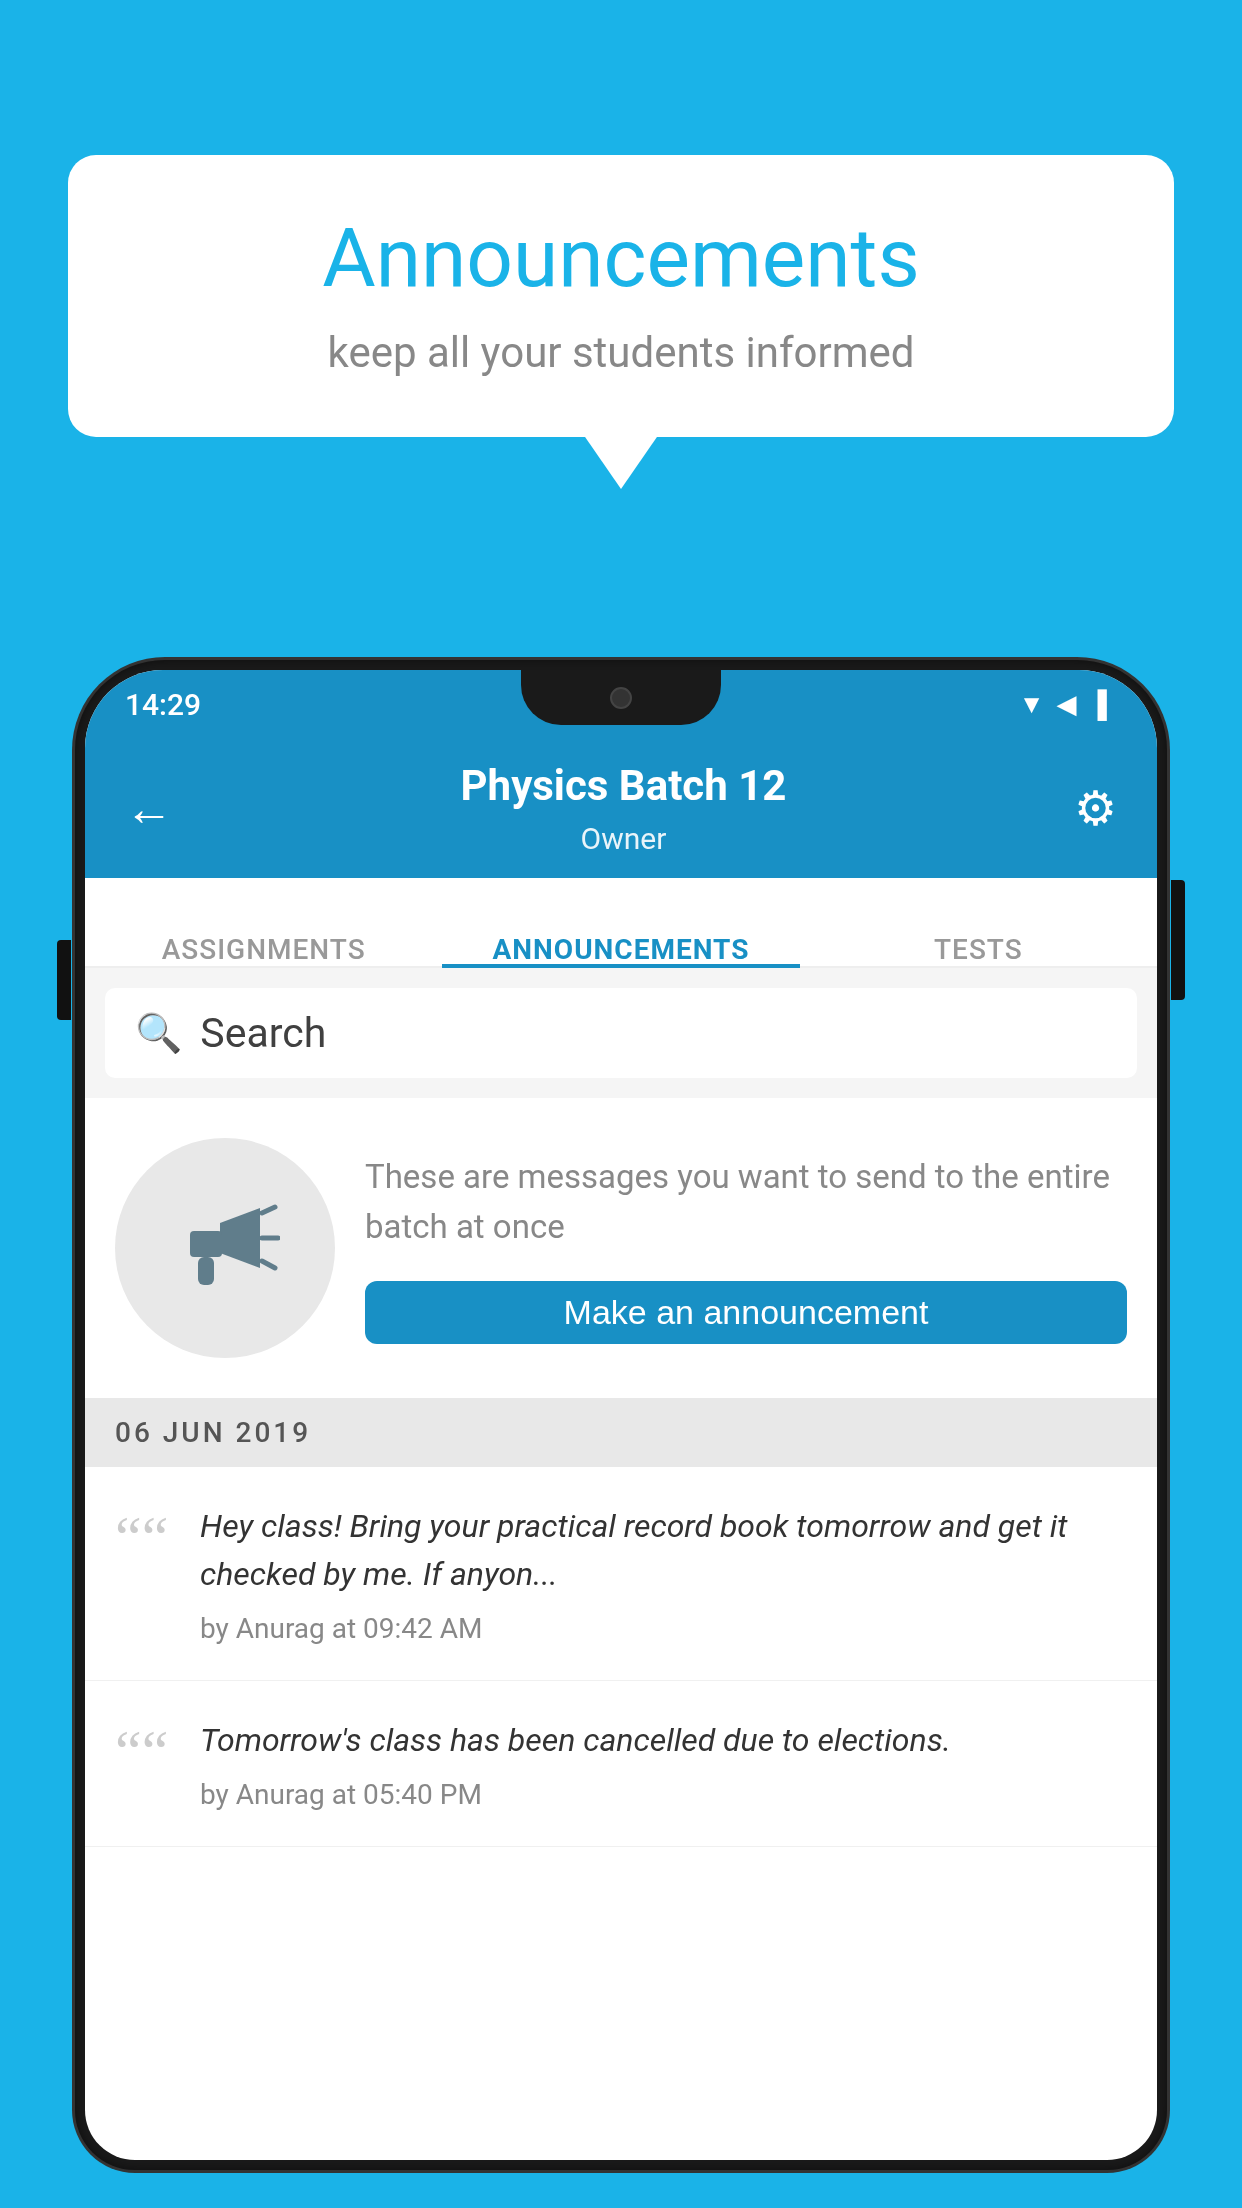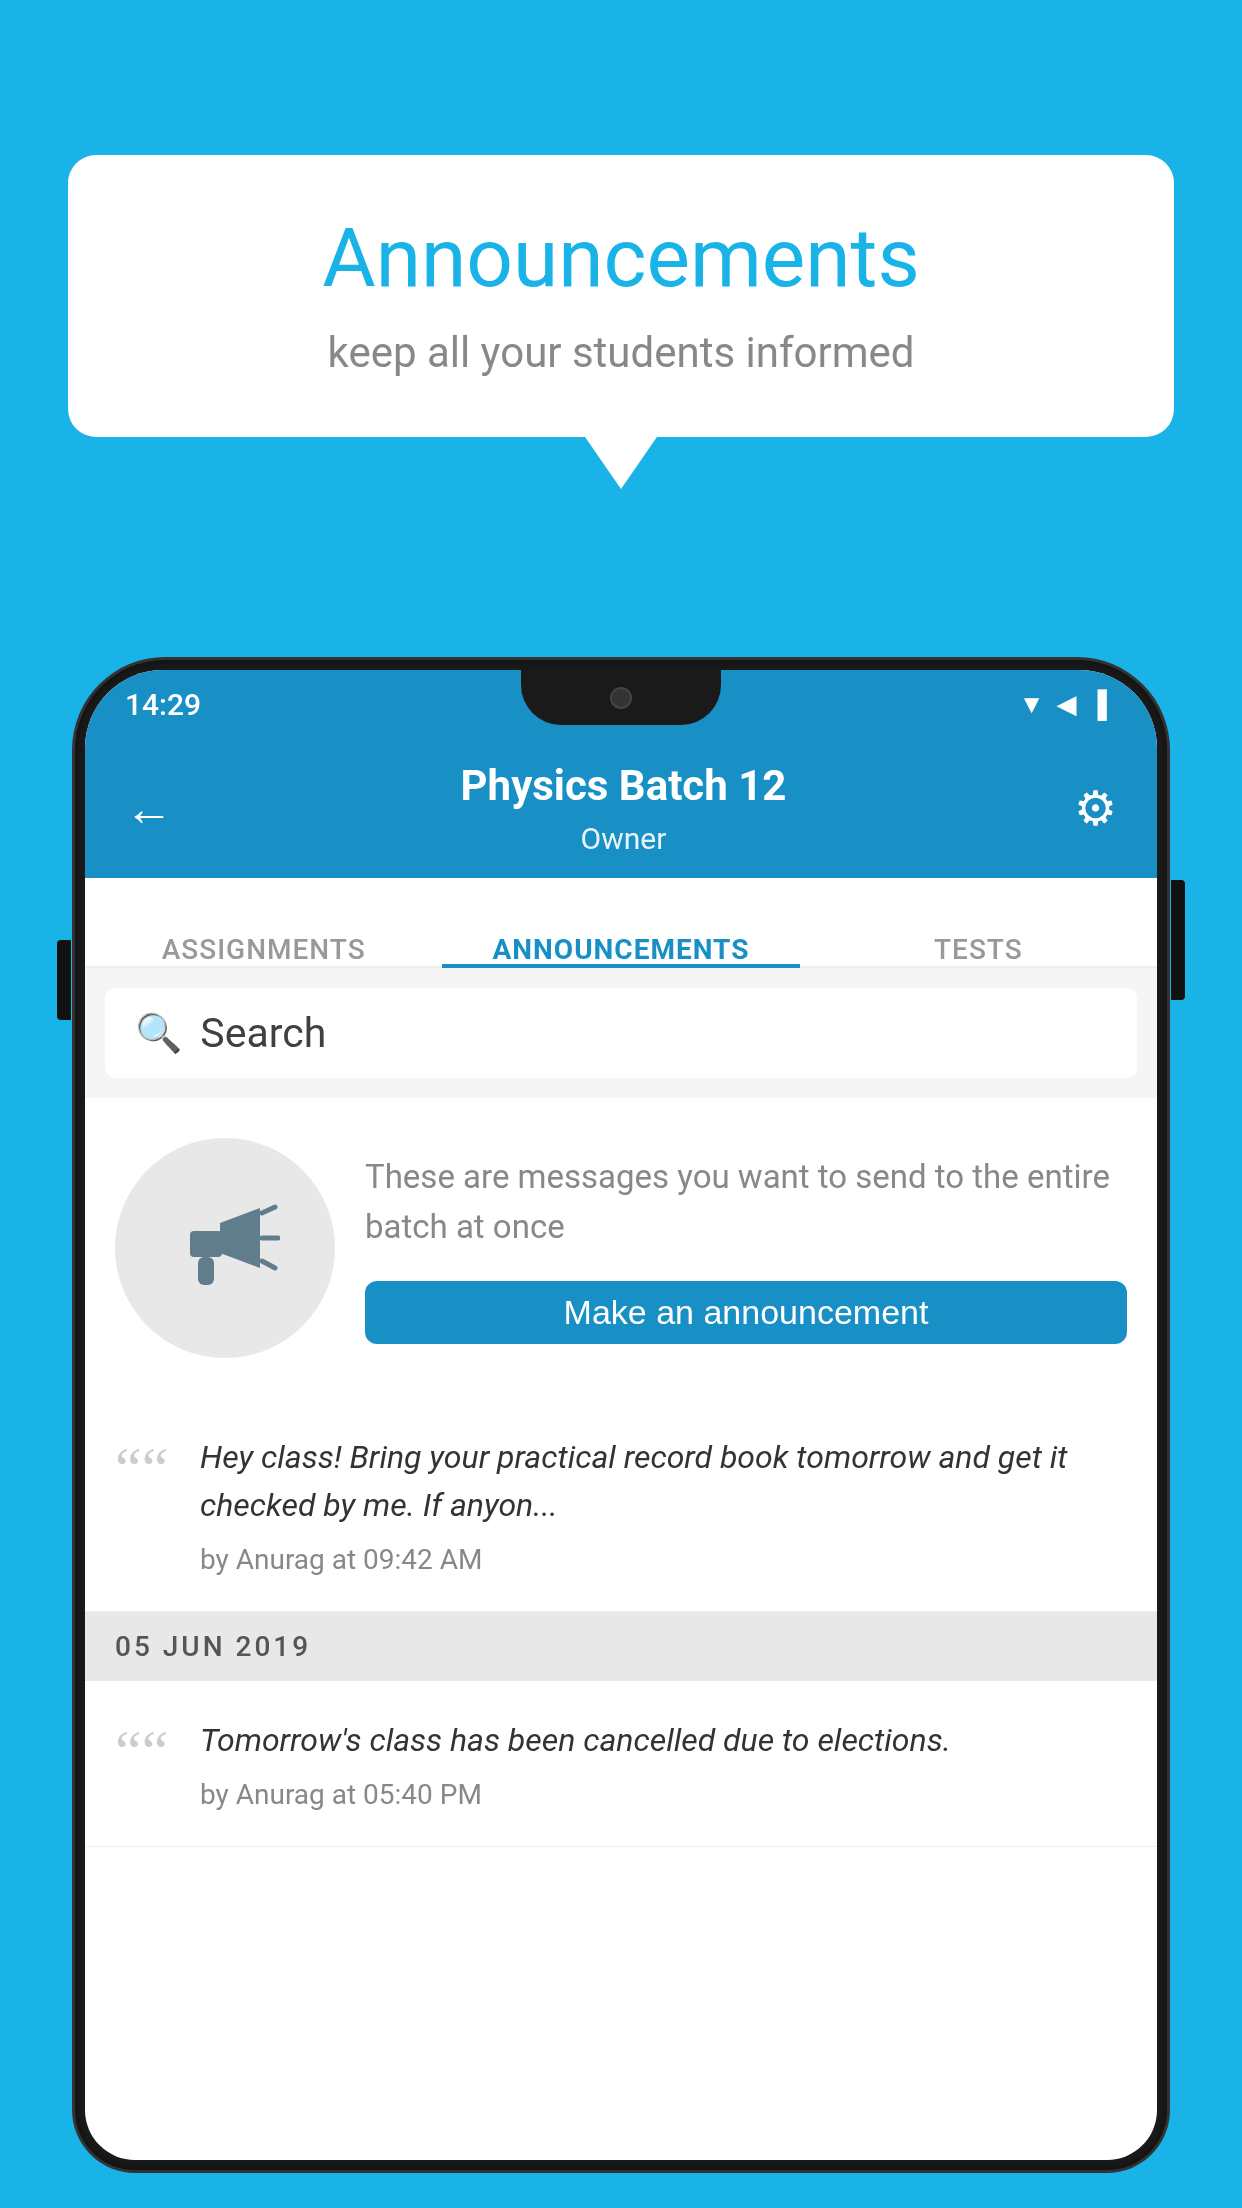--- a/index.html
+++ b/index.html
@@ -425,29 +425,29 @@
 
               <rect x="28" y="64" width="16" height="28" rx="6" fill="#607d8b"></rect>
             </svg>
           </div>
           <div class="promo-right">
             <div class="promo-text">These are messages you want to send to the entire batch at once</div>
             <button class="make-announcement-btn">Make an announcement</button>
           </div>
         </div>
 
+        <div class="date-separator">06  JUN  2019</div>
         <div class="announcement-item">
           <div class="quote-icon">““</div>
           <div class="announcement-content">
             <div class="announcement-text">Hey class! Bring your practical record book tomorrow and get it checked by me. If anyon...</div>
             <div class="announcement-author">by Anurag at 09:42 AM</div>
           </div>
         </div>
 
-        <div class="date-separator">05  JUN  2019</div>
         <div class="announcement-item">
           <div class="quote-icon">““</div>
           <div class="announcement-content">
             <div class="announcement-text">Tomorrow's class has been cancelled due to elections.</div>
             <div class="announcement-author">by Anurag at 05:40 PM</div>
           </div>
         </div>
 
       </div>
 

